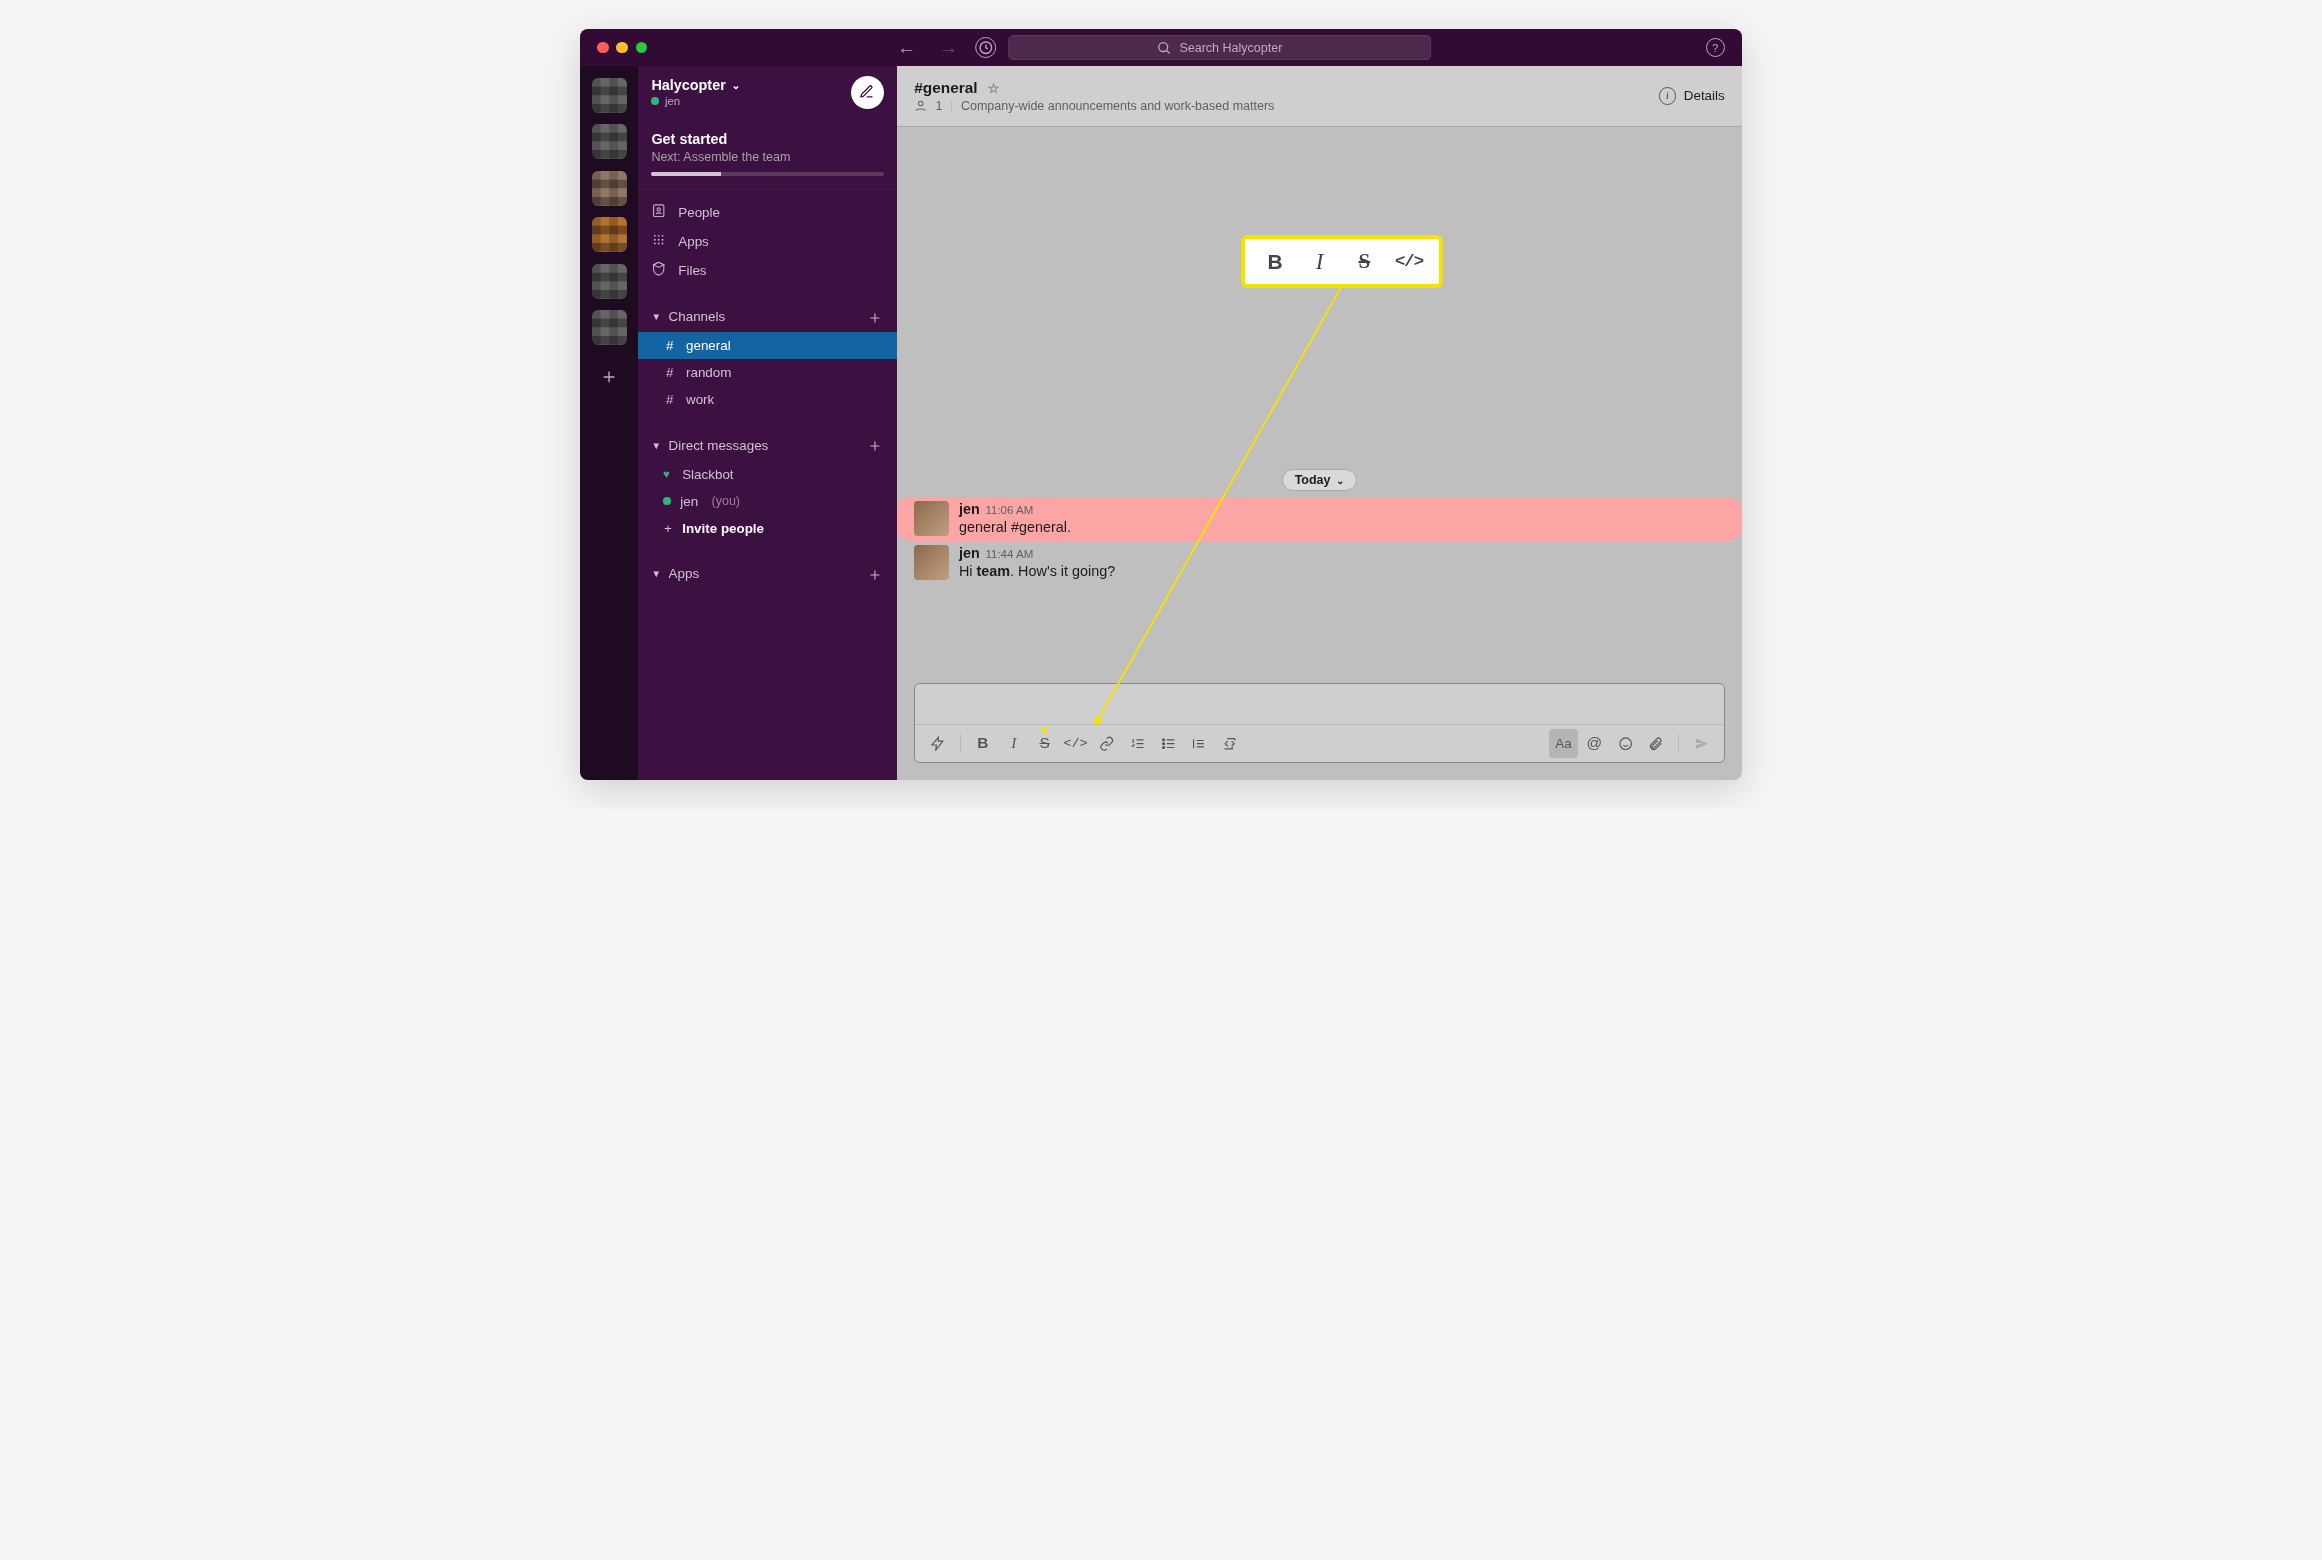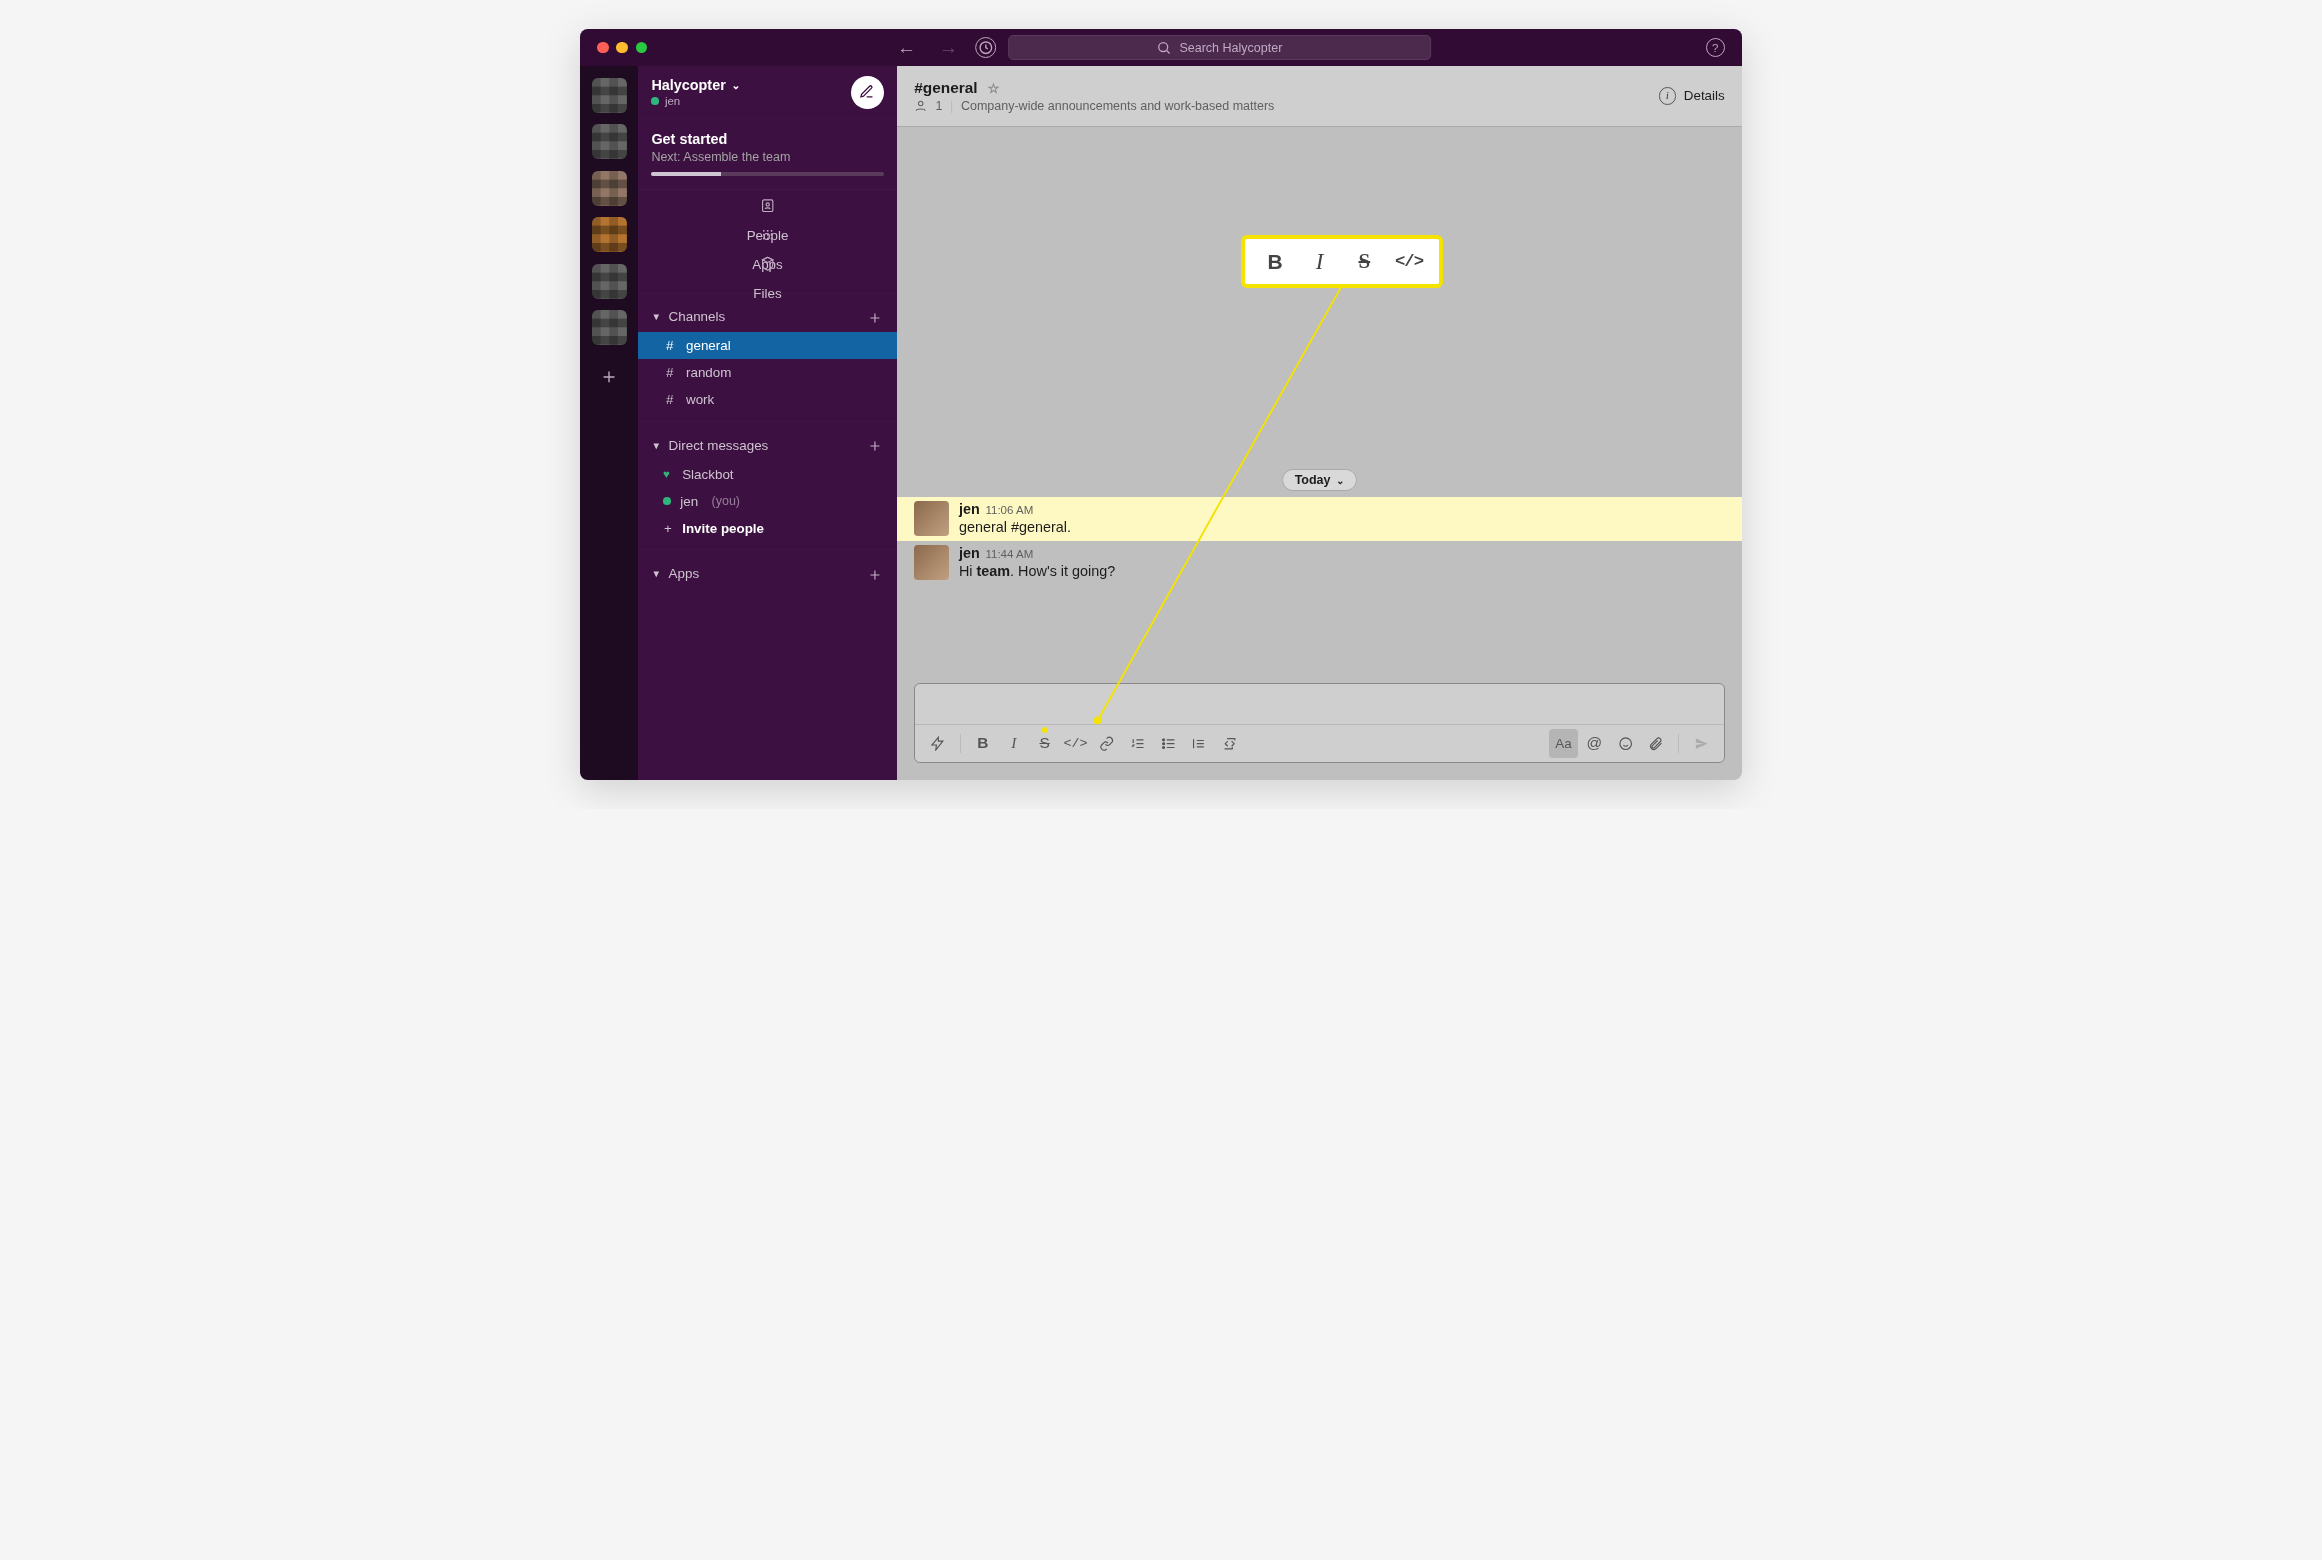--- a/index.html
+++ b/index.html
@@ -32,21 +32,21 @@
   .ws-title { font-weight:800; font-size:14.4px; color:#fff; display:flex; align-items:center; gap:5.8px; }
   .ws-user { font-size:11.5px; color:#bfa9c1; display:flex; align-items:center; gap:5.8px; margin-top:1.9px;}
   .presence-dot { width:7.7px; height:7.7px; border-radius:50%; background:#2eb67d; display:inline-block;}
   .compose-btn { width:33px; height:33px; border-radius:50%; background:#fff; color:#3c1040; display:flex; align-items:center; justify-content:center; }
   .get-started { padding: 11.5px 13.4px 13.4px 13.4px; border-bottom:1px solid #52275455;}
   .gs-title { font-weight:800; color:#fff; font-size:14.4px; margin-bottom:3.8px;}
   .gs-sub { font-size:12.5px; color:#a3a3a3; margin-bottom:7.7px;}
   .progress { height:3.8px; background:#5a3b5c; border-radius:1.9px; overflow:hidden;}
   .progress-fill { height:100%; width:30%; background:#d0c6d2;}
   .nav-section { padding: 7.7px 0; border-bottom:1px solid #52275433;}
-  .nav-item { height:29px; display:flex; align-items:center; gap:11.5px; padding: 0 13.4px; font-size:13.4px; cursor:pointer;flex-direction:column;}
+  .nav-item { height:29px; display:flex; align-items:center; gap:11.5px; padding: 0 13.4px; font-size:13.4px; cursor:pointer;}
   .nav-item .ico { width:15.4px; text-align:center; color:#bfa9c1; }
   .sect-header { height:31px; display:flex; align-items:center; justify-content:space-between; padding:0 13.4px; font-size:13.4px; cursor:pointer;}
   .sect-header .label { display:flex; align-items:center; gap:7.7px;}
   .caret { font-size:9.6px; }
   .add-icon { font-size:17.3px; color:#bfa9c1;}
   .ch-item { height:27px; display:flex; align-items:center; gap:9.6px; padding:0 13.4px 0 25px; font-size:13.4px; cursor:pointer;}
   .ch-item.active { background:#1264a3; color:#fff; }
   .hash { font-weight:400; width:13.4px; text-align:center;}
   .dm-dot { width:7.7px; height:7.7px; border-radius:50%; background:#2eb67d; display:inline-block; }
   .dm-heart { color:#2eb67d; font-size:11.5px; width:9.6px; }
@@ -61,21 +61,21 @@
   .ch-meta { font-size:12.5px; color:#616061; display:flex; align-items:center; gap:7.7px; margin-top:1.9px;}
   .ch-meta .sep { color:#bbb; }
   .details-btn { display:flex; align-items:center; gap:7.7px; color:#1d1c1d; font-size:13.4px; cursor:pointer;}
   .info-icon { width:17.3px; height:17.3px; border:1.4px solid #555; border-radius:50%; display:flex; align-items:center; justify-content:center; font-size:9.6px; font-family: Georgia, serif; font-style:italic;}
   .messages { flex:1; position:relative; padding: 9.6px 0 0 0; overflow:hidden;}
   .date-pill-row { display:flex; justify-content:center; padding:5.8px 0;align-items:flex-end;}
   .date-pill { background:#d9d9d9; border:1px solid #aaa; border-radius:15.4px; padding:2.9px 11.5px; font-size:12.5px; font-weight:700; color:#1d1c1d; display:flex; align-items:center; gap:5.8px; cursor:pointer;}
   .msg-actions { position:absolute; right:9.6px; top:0; background:#e8e8e8; border:1px solid #bbb; border-radius:5.8px; display:flex; gap:0; height:33px; align-items:center; padding:0 3.8px;}
   .msg-actions .ma { width:29px; height:27px; display:flex; align-items:center; justify-content:center; color:#555; font-size:15.4px; cursor:pointer;}
   .msg { display:flex; gap:9.6px; padding: 3.8px 17.3px; align-items:flex-start;}
-  .msg.hovered { background:#fef9c3; position:relative; }
+  .msg.hovered { background:#fca5a5; position:relative;border-radius:13px; }
   .avatar { width:35px; height:35px; border-radius:3.8px; background:linear-gradient(135deg,#8a6a4a,#c0a080); }
   .msg-body { font-size:14.4px; color:#1d1c1d;}
   .sender { font-weight:800; margin-right:5.8px;}
   .time { font-size:11.5px; color:#616061; font-weight:400;}
   .msg-text { line-height:1.4;}
   
   .callout { position:absolute; left:661px; top:206px; width:202px; height:53px; background:#fff; border:4.8px solid #f4e300; border-radius:5.8px; display:flex; align-items:center; justify-content:space-around; padding:0 7.7px; z-index:5;}
   .callout .fmt-icon { font-size:21px; font-weight:700; color:#444; width:29px; text-align:center;}
   .callout .fmt-icon.ital { font-style:italic; font-family: Georgia,serif; font-weight:400; font-size:23px;}
   .callout .fmt-icon.strike { text-decoration: line-through; font-family: Georgia,serif; font-size:21px;}

